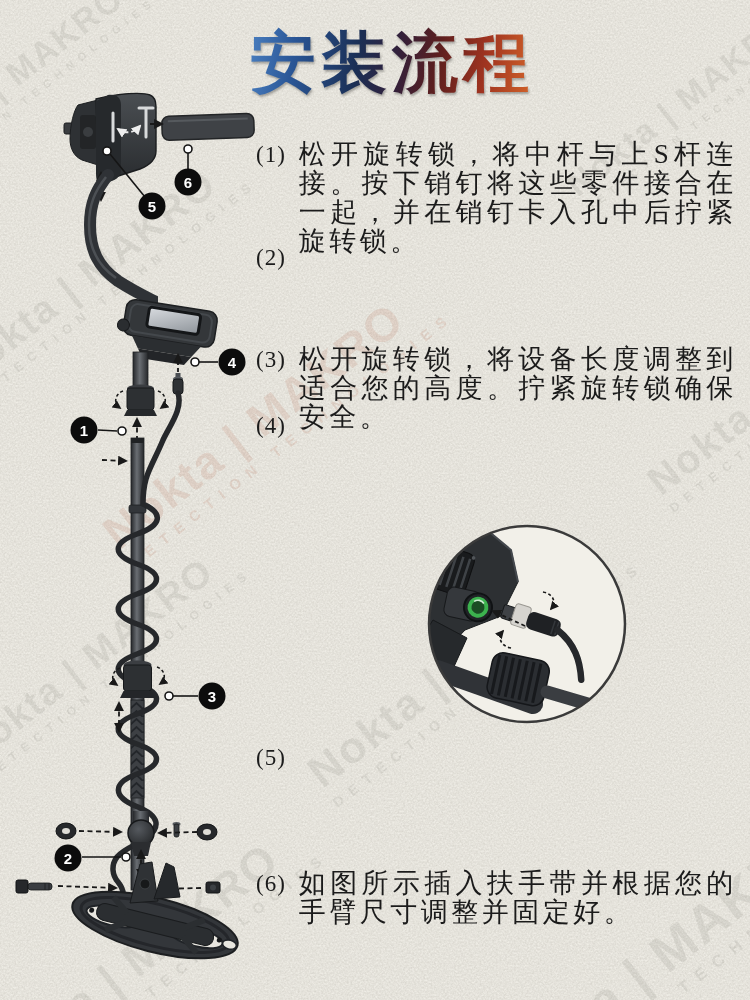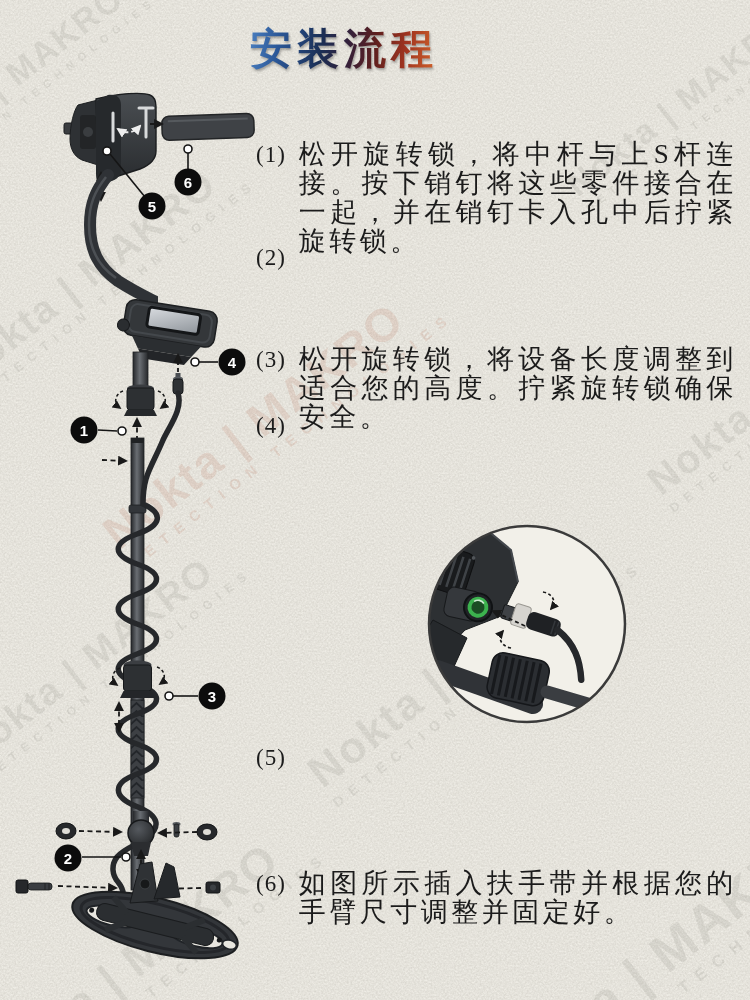--- a/index.html
+++ b/index.html
@@ -25,21 +25,21 @@
     pointer-events:none;
     user-select:none;
   }
   .wm .b{display:block;letter-spacing:2px;}
   .wm .s{display:block;font-size:0.32em;letter-spacing:0.62em;margin-top:5px;font-weight:bold;}
   .wm.red{color:rgba(168,76,44,0.13);}
   
   .title{
     position:absolute;left:250px;top:26px;margin:0;
     font-family:"Liberation Sans","DejaVu Sans",sans-serif;
-    font-size:42px;font-weight:800;letter-spacing:5px;line-height:1.1;
+    font-size:66px;font-weight:800;letter-spacing:5px;line-height:1.1;
     background:linear-gradient(97deg,#4a7fc0 0%,#2a5696 16%,#1b2f55 38%,#33203a 52%,#5e1f1e 66%,#a03420 82%,#d4652a 100%);
     -webkit-background-clip:text;background-clip:text;
     color:transparent;
     filter:drop-shadow(1px 2px 1px rgba(0,0,0,0.30));
   }
   
   .step{
     position:absolute;left:256px;width:494px;
     display:flex;align-items:flex-start;
   }

